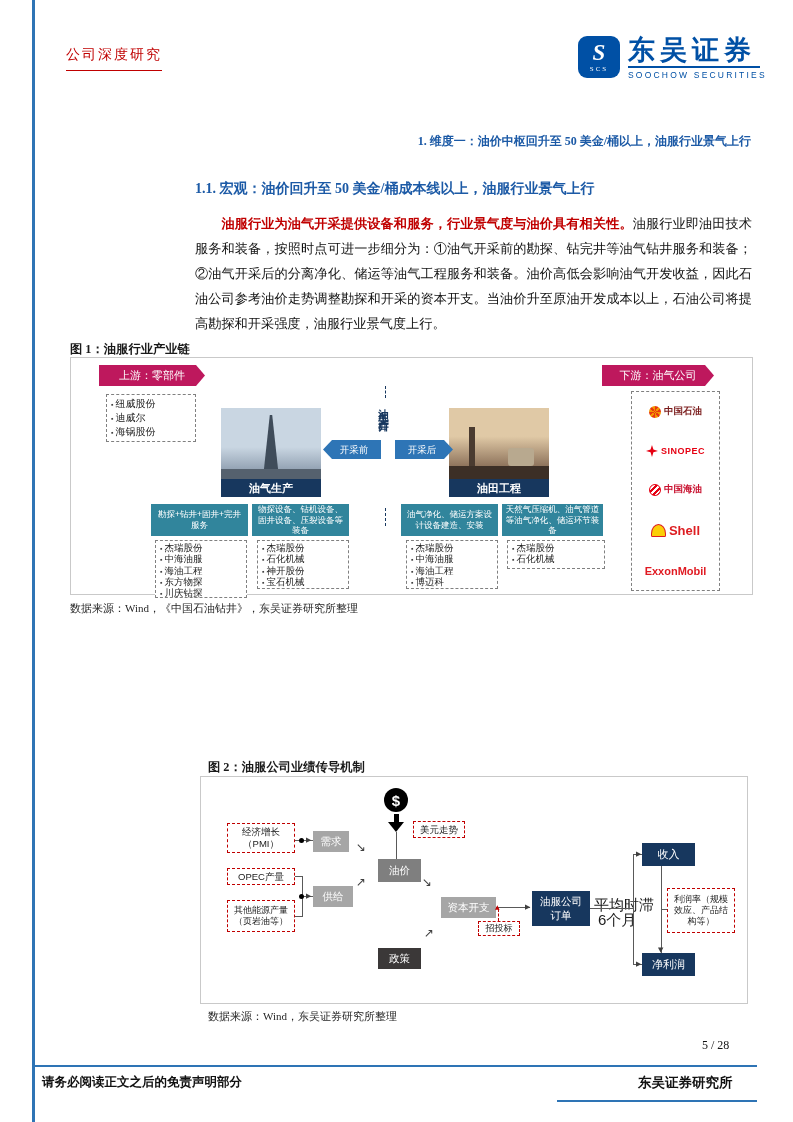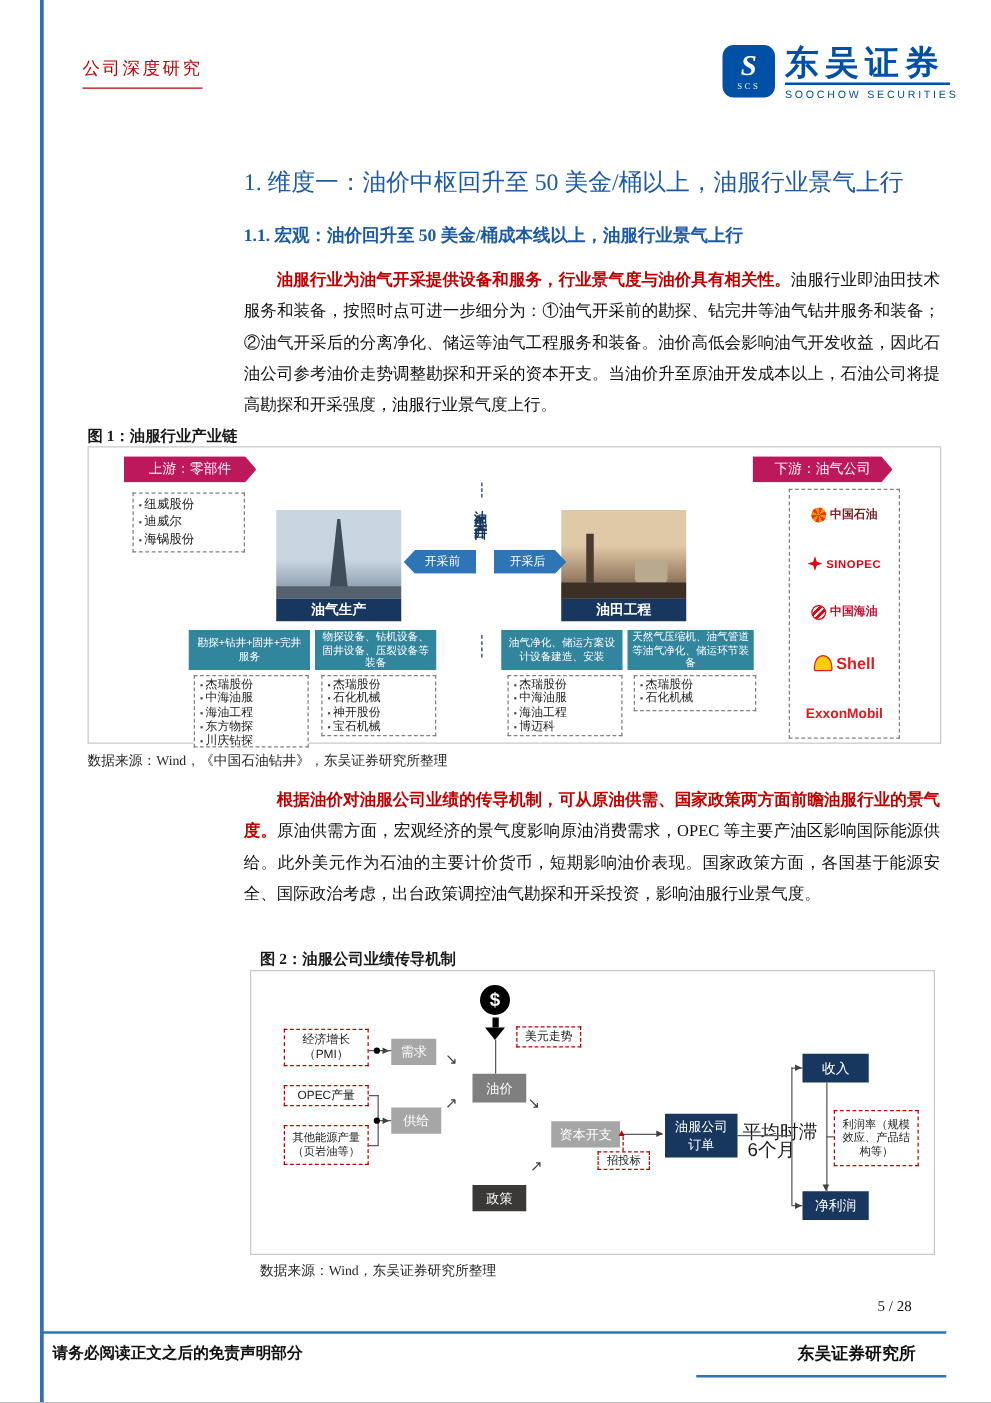--- a/index.html
+++ b/index.html
@@ -17,22 +17,22 @@
   .brand{position:absolute;left:578px;top:36px;display:flex;gap:8px;}
   .brand-icon{width:42px;height:42px;background:#0050A5;border-radius:9px;color:#fff;
               display:flex;flex-direction:column;align-items:center;justify-content:center;}
   .brand-s{font-size:23px;font-weight:bold;font-style:italic;line-height:24px;}
   .brand-scs{font-size:7px;letter-spacing:2px;line-height:8px;}
   .brand-cn{font-size:27px;font-weight:bold;color:#0050A5;letter-spacing:5px;line-height:28px;}
   .brand-rule{width:132px;height:2px;background:#0050A5;margin:2px 0 2px;}
   .brand-en{font-size:8.5px;color:#0050A5;letter-spacing:2.2px;font-family:"Liberation Sans",sans-serif;}
 
   
-  .h1{position:absolute;left:195px;top:133px;width:556px;text-align:left;
-      font-size:19px;font-weight:normal;color:#1C5AA6;}
+  .h1{position:absolute;left:195px;top:133px;width:556px;text-align:right;
+      font-size:12px;font-weight:bold;color:#1C5AA6;}
   .h2{position:absolute;left:195px;top:180px;width:556px;
       font-size:14px;font-weight:bold;color:#1C5AA6;}
   .para{position:absolute;left:195px;width:557px;margin:0;font-size:13.2px;line-height:25px;
         text-align:justify;text-indent:2em;color:#111;}
   .boldred{color:#C00000;font-weight:bold;}
   .figlabel{position:absolute;font-size:12.3px;font-weight:bold;color:#1a1a1a;}
   .source{position:absolute;font-size:11px;color:#262626;}
 
   
   .figbox{position:absolute;border:1px solid #C9C9C9;background:#fff;
@@ -217,21 +217,20 @@
         <span class="t-shell">Shell</span>
       </div>
       <div class="logo-row">
         <span class="t-exxon">ExxonMobil</span>
       </div>
     </div>
   </div>
 
   <div class="source" style="left:70px;top:601px;">数据来源：Wind，《中国石油钻井》，东吴证券研究所整理</div>
 
-  <p class="para" style="top:627px;"><span class="boldred">根据油价对油服公司业绩的传导机制，可从原油供需、国家政策两方面前瞻油服行业的景气度。</span><span>原油供需方面，宏观经济的景气度影响原油消费需求，OPEC 等主要产油区影响国际能源供给。此外美元作为石油的主要计价货币，短期影响油价表现。国家政策方面，各国基于能源安全、国际政治考虑，出台政策调控油气勘探和开采投资，影响油服行业景气度。</span></p>
 
   <div class="figlabel" style="left:208px;top:759px;">图 2：油服公司业绩传导机制</div>
 
   <div class="figbox" style="left:200px;top:776px;width:546px;height:226px;">
     <div class="dollar">$</div>
     <div class="stem"></div>
     <div class="tri"></div>
     <div class="ln lnv" style="left:195px;top:55px;height:27px;"></div>
     <div class="rdash" style="left:212px;top:44px;width:52px;height:17px;">美元走势</div>
 

